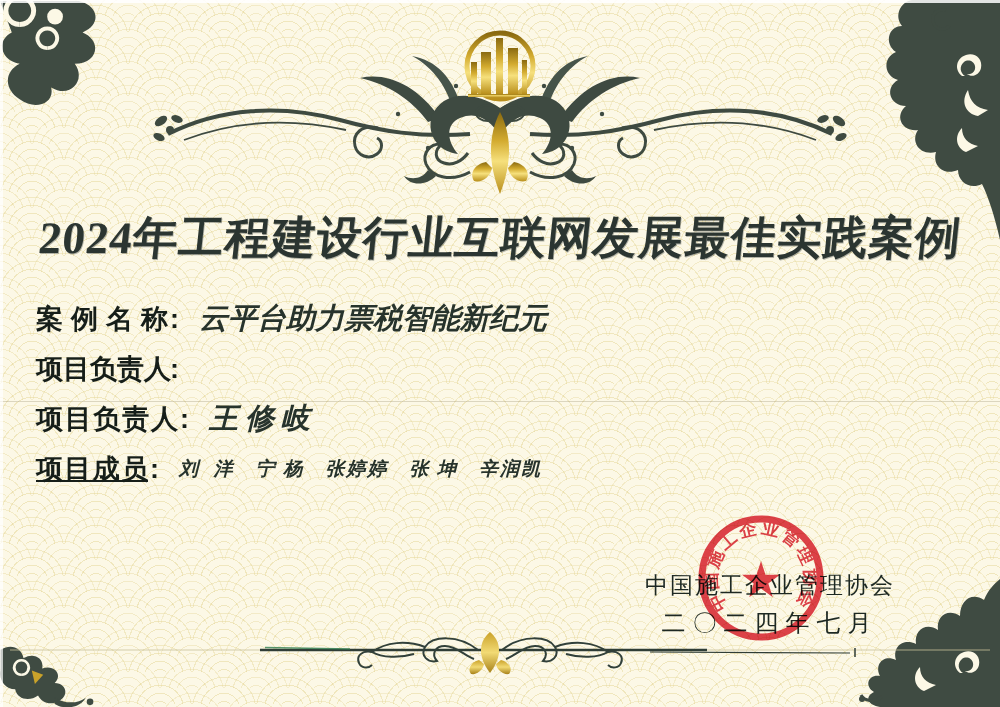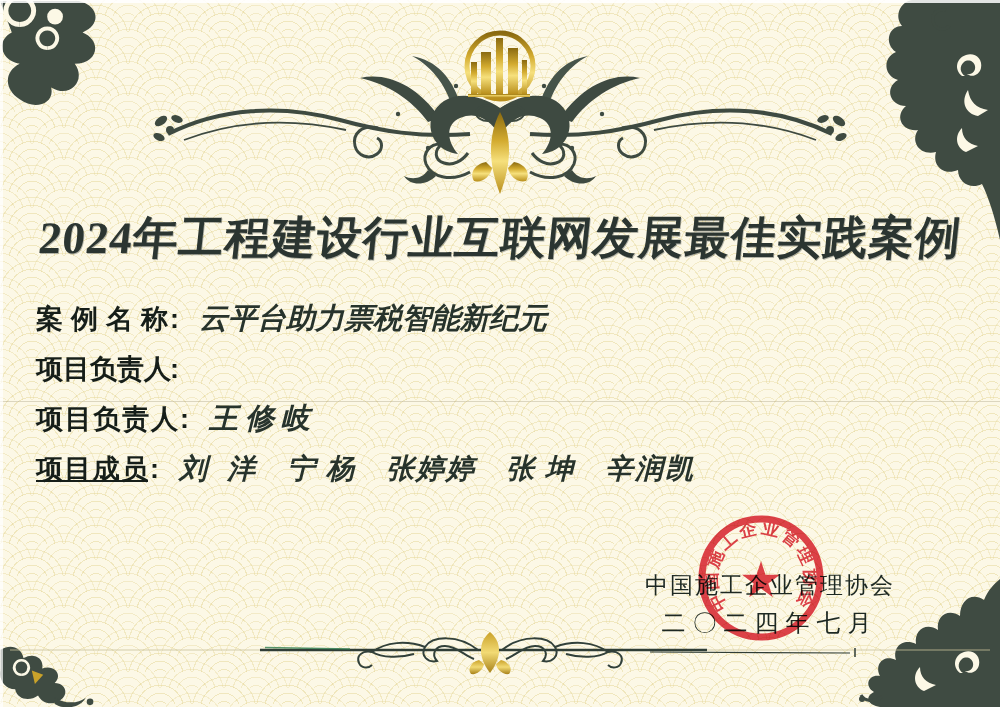--- a/index.html
+++ b/index.html
@@ -38,21 +38,21 @@
   .frow{height:50px;display:flex;align-items:center;}
   .flabel{font-weight:bold;font-size:27px;color:#161e19;display:inline-block;
           text-align:justify;text-align-last:justify;white-space:nowrap;}
   .frow:nth-child(1) .flabel,.frow:nth-child(2) .flabel{width:132px;}
   .frow:nth-child(3) .flabel{width:142px;}
   .frow:nth-child(4) .flabel{width:112px;text-decoration:underline;}
   .fcolon{font-weight:bold;font-size:27px;color:#161e19;margin-left:2px;}
   .fvalue{margin-left:20px;font-size:29px;font-style:italic;font-weight:600;
           color:#27332c;font-family:"Liberation Serif",serif;white-space:pre;}
   .frow:nth-child(3) .fvalue{letter-spacing:7px;font-family:Liberation Mono, monospace;}
-  .frow:nth-child(4) .fvalue{font-size:28px;letter-spacing:2px;}
+  .frow:nth-child(4) .fvalue{font-size:19px;letter-spacing:2px;}
   .issuer{position:absolute;left:628px;top:570px;width:284px;text-align:center;
           font-size:23px;letter-spacing:2px;color:#1d2822;z-index:3;}
   .cdate{position:absolute;left:628px;top:607px;width:284px;text-align:center;
          font-size:24px;letter-spacing:7px;color:#1d2822;z-index:3;}
   .seal{position:absolute;left:694px;top:511px;width:134px;height:134px;z-index:4;
         mix-blend-mode:multiply;opacity:.92;}
   .divider{position:absolute;left:10px;top:630px;width:980px;height:56px;z-index:2;}
   .crease{position:absolute;left:0;top:401px;width:100%;height:1px;
           background:rgba(168,158,128,.38);z-index:1;}
 </style>

